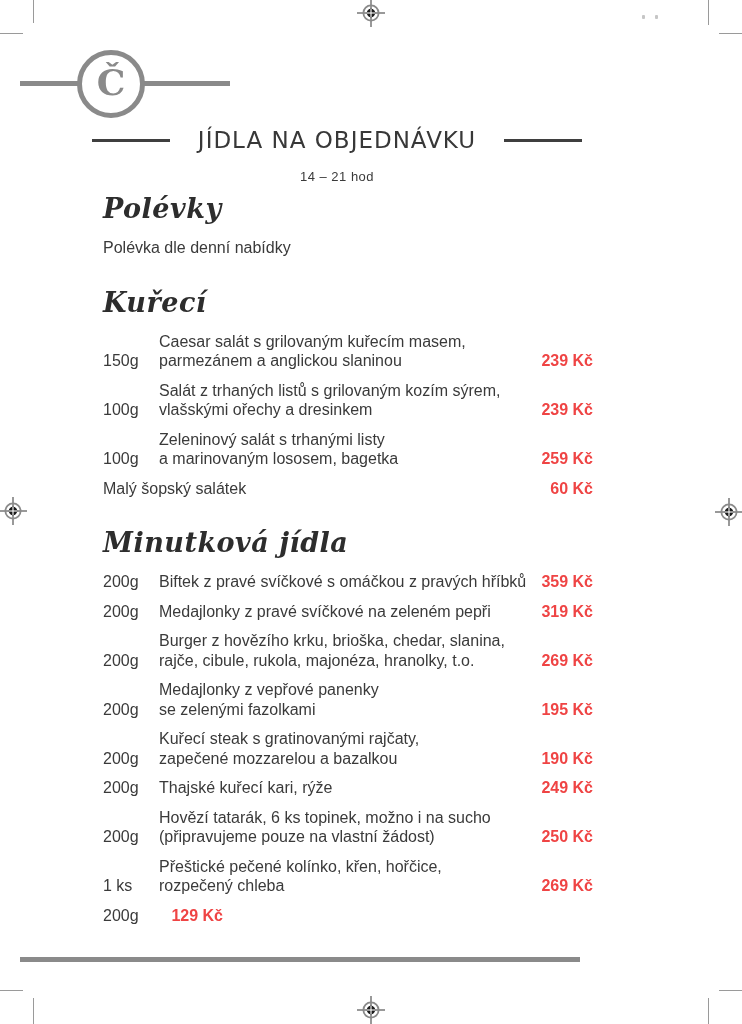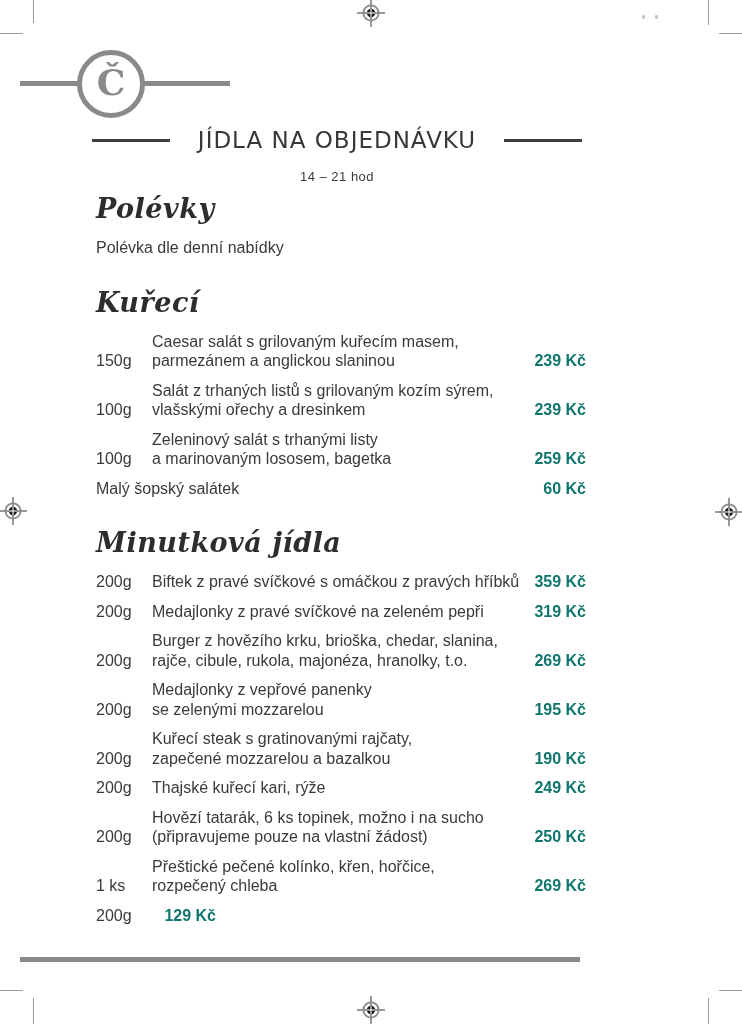--- a/index.html
+++ b/index.html
@@ -26,30 +26,30 @@
   }
   .header-line{flex:1;height:3px;background:#3f3f3f;}
   .page-title{
     font-family:"DejaVu Sans",sans-serif;font-size:23px;letter-spacing:1px;
     color:#383838;white-space:nowrap;
   }
   .subtitle{
     position:absolute;left:92px;top:169px;width:490px;text-align:center;
     font-size:13px;letter-spacing:.5px;color:#3a3a3a;
   }
-  .menu{position:absolute;left:96px;top:193px;width:490px;}
+  .menu{position:absolute;left:103px;top:193px;width:490px;}
   .section{margin-bottom:29px;}
   .section-heading{
     font-family:"DejaVu Serif",serif;font-style:italic;font-weight:bold;
     font-size:27px;color:#2d2d2d;margin-bottom:14px;letter-spacing:.5px;
   }
   .item{display:flex;align-items:flex-end;margin-bottom:10px;font-size:16px;line-height:19.5px;margin-top:10px;}
   .item .weight{flex:0 0 56px;width:56px;}
   .item .desc{flex:1;}
-  .item .price{flex:0 0 auto;min-width:58px;text-align:right;font-weight:bold;color:#0f766e;margin-left:6px;white-space:nowrap;}
+  .item .price{flex:0 0 auto;min-width:58px;text-align:right;font-weight:bold;color:#ef4444;margin-left:6px;white-space:nowrap;}
   .bottom-rule{position:absolute;left:20px;top:957px;width:560px;height:5px;background:#8a8a8a;}
 </style>
 </head>
 <body>
 
 <div class="cropmark" style="left:33px;top:0;width:1px;height:23px;"></div>
 <div class="cropmark" style="left:0;top:33px;width:23px;height:1px;"></div>
 <div class="cropmark" style="left:708px;top:0;width:1px;height:25px;"></div>
 <div class="cropmark" style="left:719px;top:33px;width:23px;height:1px;"></div>
 <div class="cropmark" style="left:0;top:990px;width:23px;height:1px;"></div>
@@ -168,21 +168,21 @@
         <div class="desc">
           <div class="line">Burger z hovězího krku, brioška, chedar, slanina,</div>
           <div class="line">rajče, cibule, rukola, majonéza, hranolky, t.o.</div>
         </div>
         <div class="price">269 Kč</div>
       </div>
       <div class="item">
         <div class="weight">200g</div>
         <div class="desc">
           <div class="line">Medajlonky z vepřové panenky</div>
-          <div class="line">se zelenými mozzarelou</div>
+          <div class="line">se zelenými fazolkami</div>
         </div>
         <div class="price">195 Kč</div>
       </div>
       <div class="item">
         <div class="weight">200g</div>
         <div class="desc">
           <div class="line">Kuřecí steak s gratinovanými rajčaty,</div>
           <div class="line">zapečené mozzarelou a bazalkou</div>
         </div>
         <div class="price">190 Kč</div>

